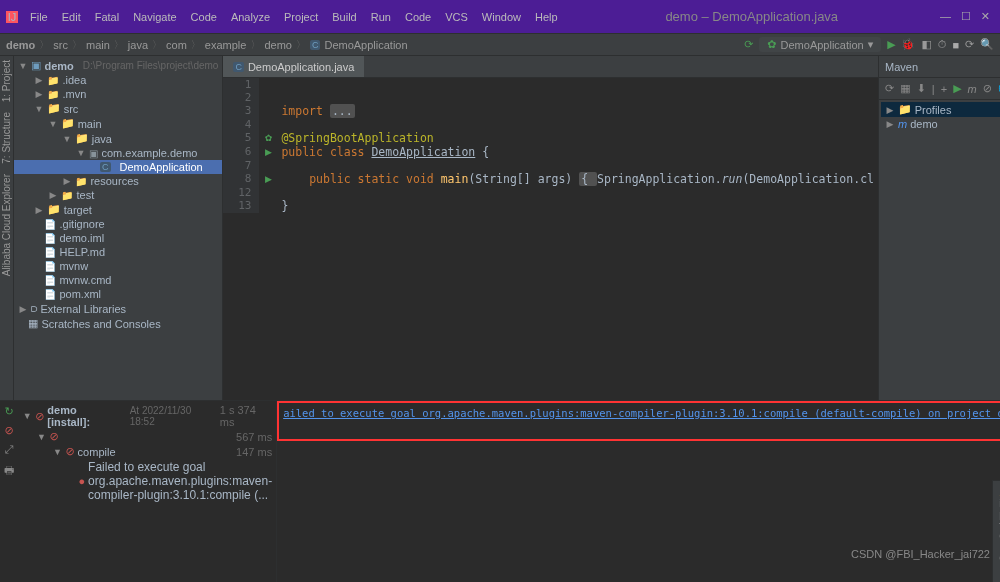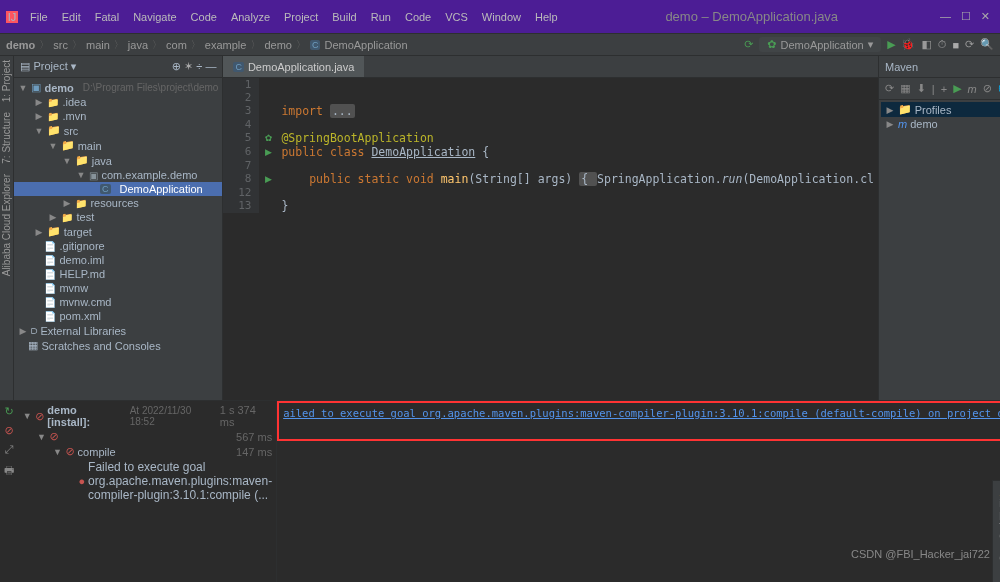--- a/index.html
+++ b/index.html
@@ -154,29 +154,20 @@
 </div>
 
 <div class="main-content">
   <div class="left-rail">
     <div class="rail-tab">1: Project</div>
     <div class="rail-tab">7: Structure</div>
     <div class="rail-tab">Alibaba Cloud Explorer</div>
   </div>
 
   <div class="project-panel">
-    <div class="panel-header">
-      <span><span>▤</span> <span>Project</span> ▾</span>
-      <span>
-        <span>⊕</span>
-        <span style="color:#aaa">✶</span>
-        <span>÷</span>
-        <span>—</span>
-      </span>
-    </div>
     <div class="project-tree">
       <div class="tree-item" style="padding-left:4px"><span class="tree-arrow">▼</span><span class="folder-blue">▣</span> <b>demo</b>&nbsp;<span style="color:#666;font-size:10px">D:\Program Files\project\demo</span></div>
       <div class="tree-item" style="padding-left:20px">
           <span class="tree-arrow">▶</span>
           <span class="folder-icon">📁</span> 
           <span>.idea</span>
         </div>
       <div class="tree-item" style="padding-left:20px">
           <span class="tree-arrow">▶</span>
           <span class="folder-icon">📁</span> 

